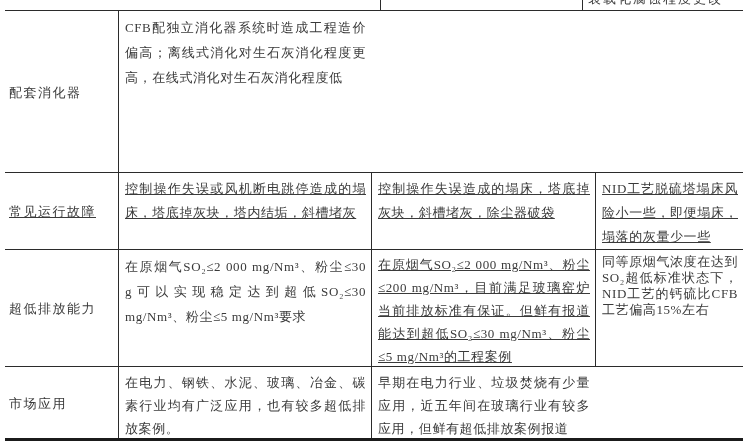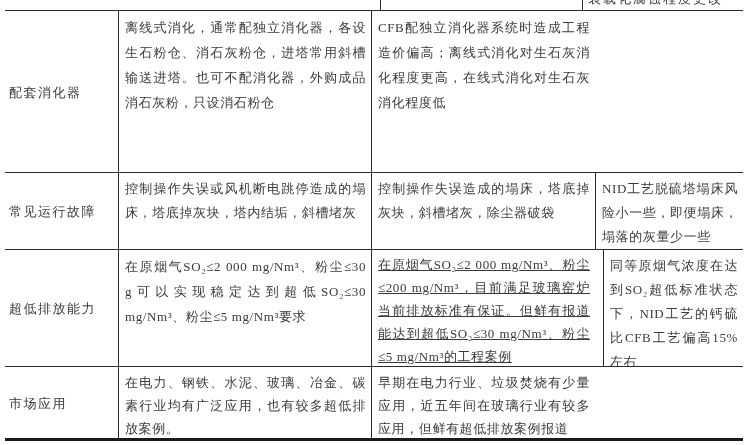--- a/index.html
+++ b/index.html
@@ -49,42 +49,41 @@
   }
   .cell + .cell{border-left:1px solid var(--border);}
   .label-cell{
     display:flex;align-items:center;
     text-align:center;
     padding-left:4px;
     letter-spacing:1.5px;
     line-height:16px;
   }
   .r1 .c3{line-height:21.5px;padding-top:3px;}
-  .r2 .cell{line-height:24px;}
+  .r2 .cell{line-height:24px;text-decoration:underline;}
   .r3 .c3{line-height:23px;padding-top:3px;text-decoration:underline;}
-  .r3 .c4{line-height:24px;margin-left:8px;}
+  .r3 .c4{line-height:16px;}
   .r4 .cell{line-height:23px;}
 
   .bottom-rule{height:0;border-top:3px solid #1b1b1b;}
 </style>
 </head>
 <body>
 
 <div class="page">
   <div class="table">
 
     <div class="clip-row">
       <div class="clip-v clip-v1"></div>
       <div class="clip-v clip-v2"></div>
       <div class="clip-text">装载化腐蚀程度更改</div>
     </div>
 
     <div class="row r1">
       <div class="cell label-cell">配套消化器</div>
-      <div class="cell c2">离线式消化，通常配独立消化器，各设生石粉仓、消石灰粉仓，进塔常用斜槽输送进塔。也可不配消化器，外购成品消石灰粉，只设消石粉仓</div>
       <div class="cell c4">CFB配独立消化器系统时造成工程造价偏高；离线式消化对生石灰消化程度更高，在线式消化对生石灰消化程度低</div>
     </div>
 
     <div class="row r2">
       <div class="cell label-cell">常见运行故障</div>
       <div class="cell c2">控制操作失误或风机断电跳停造成的塌床，塔底掉灰块，塔内结垢，斜槽堵灰</div>
       <div class="cell c3">控制操作失误造成的塌床，塔底掉灰块，斜槽堵灰，除尘器破袋</div>
       <div class="cell c4">NID工艺脱硫塔塌床风险小一些，即便塌床，塌落的灰量少一些</div>
     </div>
 

